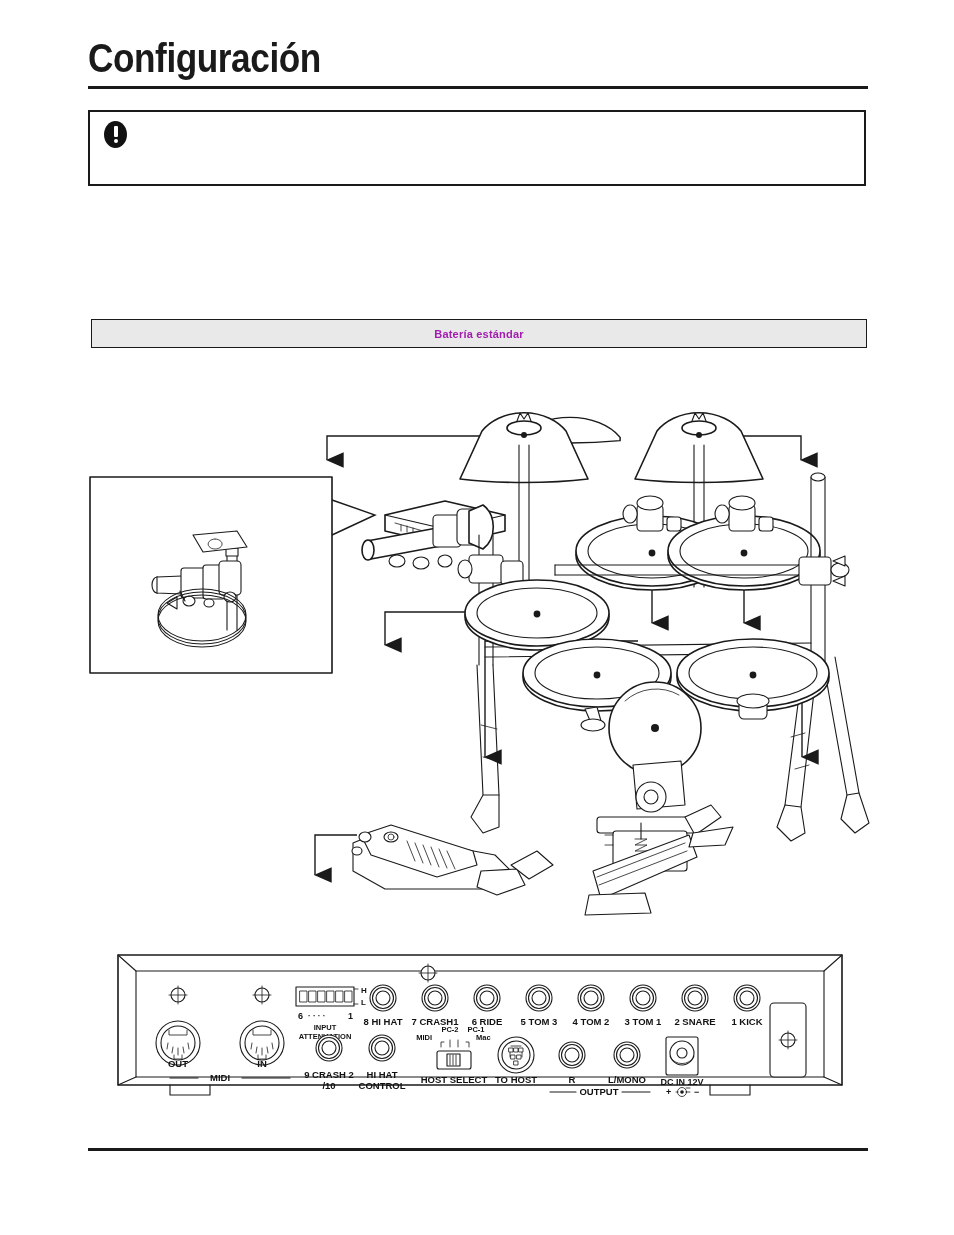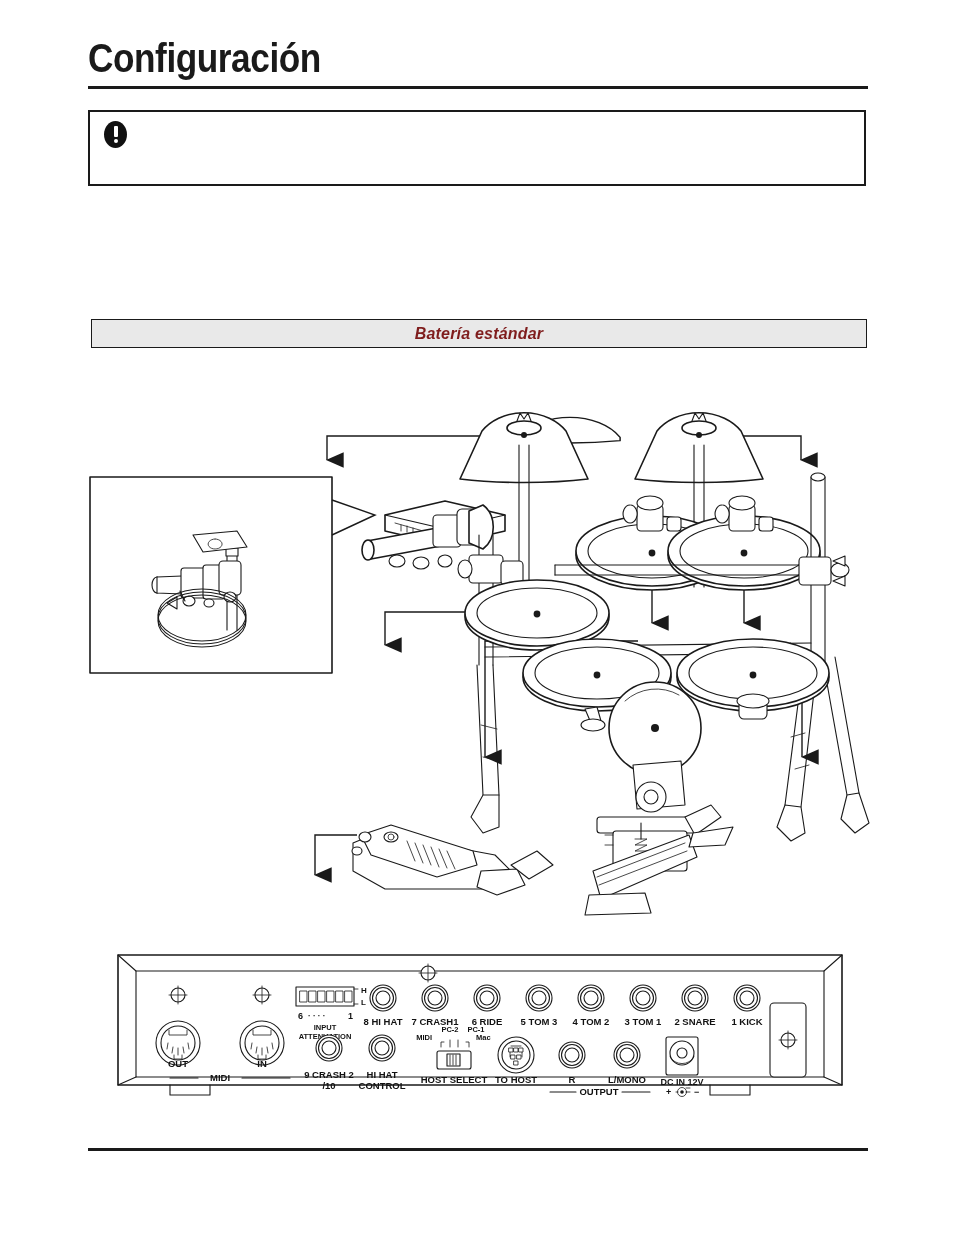--- a/index.html
+++ b/index.html
@@ -100,24 +100,23 @@
     width: 776px;
     height: 29px;
     background: #e9e9e9;
     border: 1.6px solid #1a1a1a;
     box-sizing: border-box;
     display: flex;
     align-items: center;
     justify-content: center;
   }
   #section-banner-label {
-    font-size: 16px;
+    font-size: 11px;
     font-weight: bold;
-    font-style: italic;
-    color: #7f1d1d;
+    color: #a21caf;
     letter-spacing: 0.2px;
   }
 
   
   #kit-figure {
     position: absolute;
     left: 85px;
     top: 365px;
     width: 790px;
     height: 560px;

